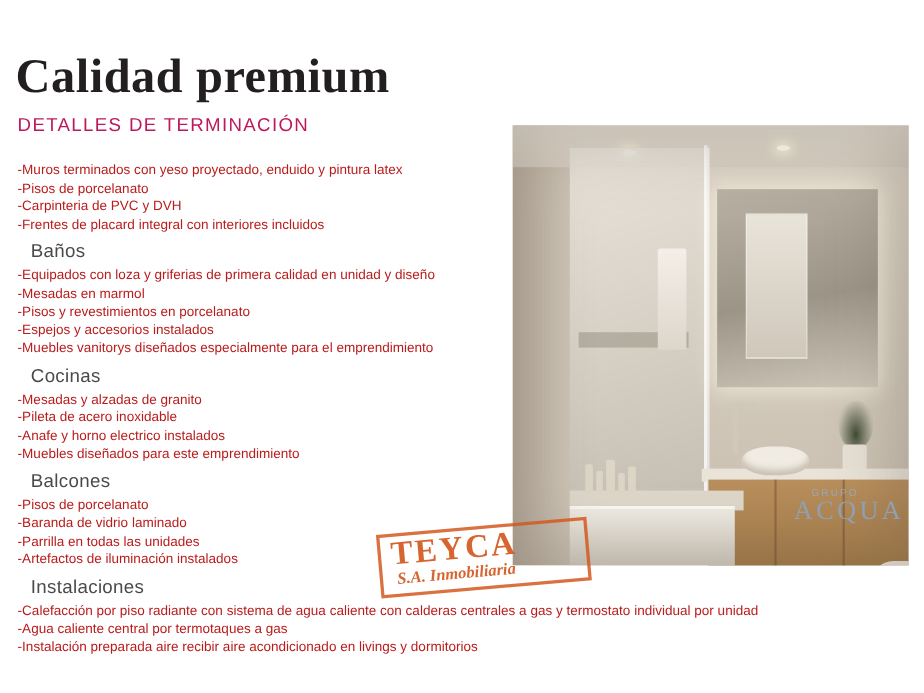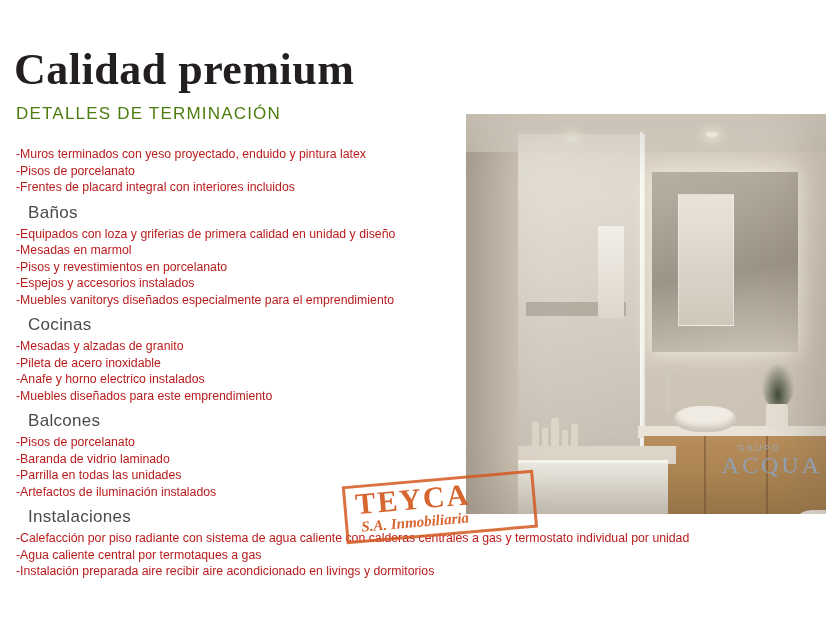--- a/index.html
+++ b/index.html
@@ -30,21 +30,21 @@
     font-weight: bold;
     color: #231f20;
     letter-spacing: 0.5px;
     white-space: nowrap;
   }
   .subtitle {
     position: absolute;
     left: 16px;
     top: 104px;
     font-size: 17px;
-    color: #4d7c0f;
+    color: #be185d;
     letter-spacing: 1.2px;
     white-space: nowrap;
   }
   .content {
     position: absolute;
     left: 16px;
     top: 146px;
     width: 450px;
   }
   .section {
@@ -267,20 +267,21 @@
 <div class="slide">
 
   <div class="title">Calidad premium</div>
   <div class="subtitle">DETALLES DE TERMINACIÓN</div>
 
   <div class="content">
 
     <div class="section">
       <div class="bullet">-Muros terminados con yeso proyectado, enduido y pintura latex</div>
       <div class="bullet">-Pisos de porcelanato</div>
+      <div class="bullet">-Carpinteria de PVC y DVH</div>
       <div class="bullet">-Frentes de placard integral con interiores incluidos</div>
     </div>
 
     <div class="section">
       <div class="section-head">Baños</div>
       <div class="bullet">-Equipados con loza y griferias de primera calidad en unidad y diseño</div>
       <div class="bullet">-Mesadas en marmol</div>
       <div class="bullet">-Pisos y revestimientos en porcelanato</div>
       <div class="bullet">-Espejos y accesorios instalados</div>
       <div class="bullet">-Muebles vanitorys diseñados especialmente para el emprendimiento</div>

